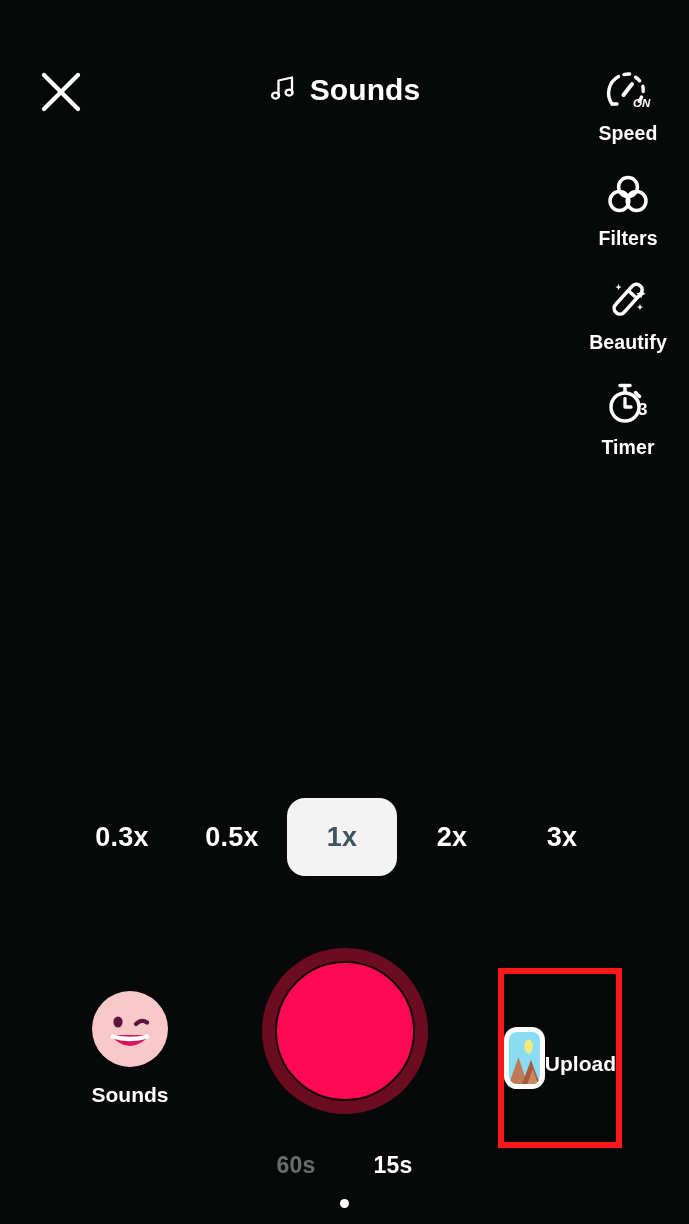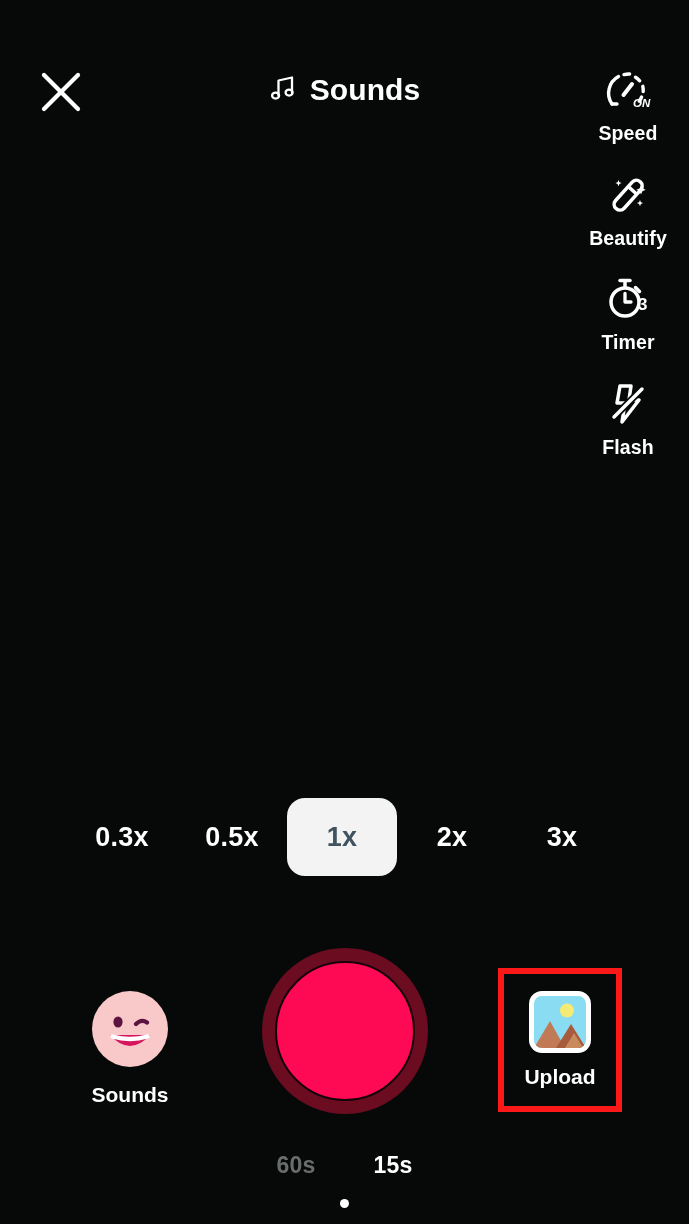--- a/index.html
+++ b/index.html
@@ -102,23 +102,23 @@
   }
   #record-inner {
     width: 140px; height: 140px;
     border-radius: 50%;
     background: #fe0a54;
     border: 2.5px solid #16040a;
   }
 
   #upload-btn {
     position: absolute; left: 498px; top: 968px;
-    width: 124px; height: 144px;
+    width: 124px; height: 180px;
     border: 6px solid #fb1818;
-    display: flex; flex-direction: column; align-items: center;
+    display: flex; flex-direction: row; align-items: center;
     justify-content: center;
     cursor: pointer;
   }
   #upload-thumb {
     width: 62px; height: 62px;
     border-radius: 13px;
     background: #ffffff;
     padding: 5px;
     display: block;
   }
@@ -189,20 +189,30 @@
           <path d="M42.8 24.3 a19 19 0 0 1 0.4 5.2" fill="none" stroke="#fff" stroke-width="3.4" stroke-linecap="round"></path>
           <path d="M41.6 35 a19 19 0 0 1 -2.4 4.2" fill="none" stroke="#fff" stroke-width="3.4" stroke-linecap="round"></path>
           <path d="M12 42 h5" fill="none" stroke="#fff" stroke-width="3.4" stroke-linecap="round"></path>
           <line x1="23.5" y1="33" x2="32" y2="22" stroke="#fff" stroke-width="4" stroke-linecap="round"></line>
           <text x="33" y="45" font-family="Liberation Sans, sans-serif" font-size="11.5" font-weight="bold" font-style="italic" fill="#fff">ON</text>
         </svg>
       </span>
       <span class="side-label">Speed</span>
     </div>
 
+    <div class="side-item">
+      <span class="side-ico">
+        <svg width="56" height="56" viewBox="0 0 56 56" aria-hidden="true">
+          <circle cx="28" cy="20" r="9.4" fill="none" stroke="#fff" stroke-width="3.5"></circle>
+          <circle cx="19.4" cy="34" r="9.4" fill="none" stroke="#fff" stroke-width="3.5"></circle>
+          <circle cx="36.6" cy="34" r="9.4" fill="none" stroke="#fff" stroke-width="3.5"></circle>
+        </svg>
+      </span>
+      <span class="side-label">Filters</span>
+    </div>
 
     <div class="side-item">
       <span class="side-ico">
         <svg width="56" height="56" viewBox="0 0 56 56" aria-hidden="true">
           <g transform="rotate(42 28 28)">
             <rect x="22.5" y="10" width="11.5" height="36" rx="5.6" fill="none" stroke="#fff" stroke-width="3.5"></rect>
             <line x1="22.5" y1="21.5" x2="34" y2="21.5" stroke="#fff" stroke-width="3.5"></line>
           </g>
           <path d="M41 18 l1.4 3.4 L45.8 22.8 l-3.4 1.4 L41 27.6 l-1.4 -3.4 L36.2 22.8 l3.4 -1.4 Z" fill="#fff"></path>
           <path d="M18.5 13 l0.9 2.2 2.2 0.9 -2.2 0.9 -0.9 2.2 -0.9 -2.2 -2.2 -0.9 2.2 -0.9 Z" fill="#fff"></path>
@@ -219,30 +229,20 @@
           <line x1="20" y1="9.5" x2="30" y2="9.5" stroke="#fff" stroke-width="3.5" stroke-linecap="round"></line>
           <line x1="25" y1="9.5" x2="25" y2="17" stroke="#fff" stroke-width="3.5"></line>
           <line x1="35.5" y1="16.5" x2="39.5" y2="20.5" stroke="#fff" stroke-width="3.5" stroke-linecap="round"></line>
           <path d="M25 22.5 V31 h6" fill="none" stroke="#fff" stroke-width="3.3" stroke-linecap="round" stroke-linejoin="round"></path>
           <text x="38" y="39" font-family="Liberation Sans, sans-serif" font-size="17" font-weight="bold" fill="#fff">3</text>
         </svg>
       </span>
       <span class="side-label">Timer</span>
     </div>
 
-    <div class="side-item">
-      <span class="side-ico">
-        <svg width="56" height="56" viewBox="0 0 56 56" aria-hidden="true">
-          <path d="M31 10 H20 L17 27 h8 l-3 19 L39 24 H29 Z" fill="none" stroke="#fff" stroke-width="3.5" stroke-linejoin="round"></path>
-          <line x1="14" y1="41" x2="42" y2="13" stroke="#070909" stroke-width="7" stroke-linecap="round"></line>
-          <line x1="14" y1="41" x2="42" y2="13" stroke="#fff" stroke-width="3.5" stroke-linecap="round"></line>
-        </svg>
-      </span>
-      <span class="side-label">Flash</span>
-    </div>
   </div>
 
   <div id="speed-row">
     <div class="speed-opt">0.3x</div>
     <div class="speed-opt">0.5x</div>
     <div class="speed-opt active">1x</div>
     <div class="speed-opt">2x</div>
     <div class="speed-opt">3x</div>
   </div>
 

